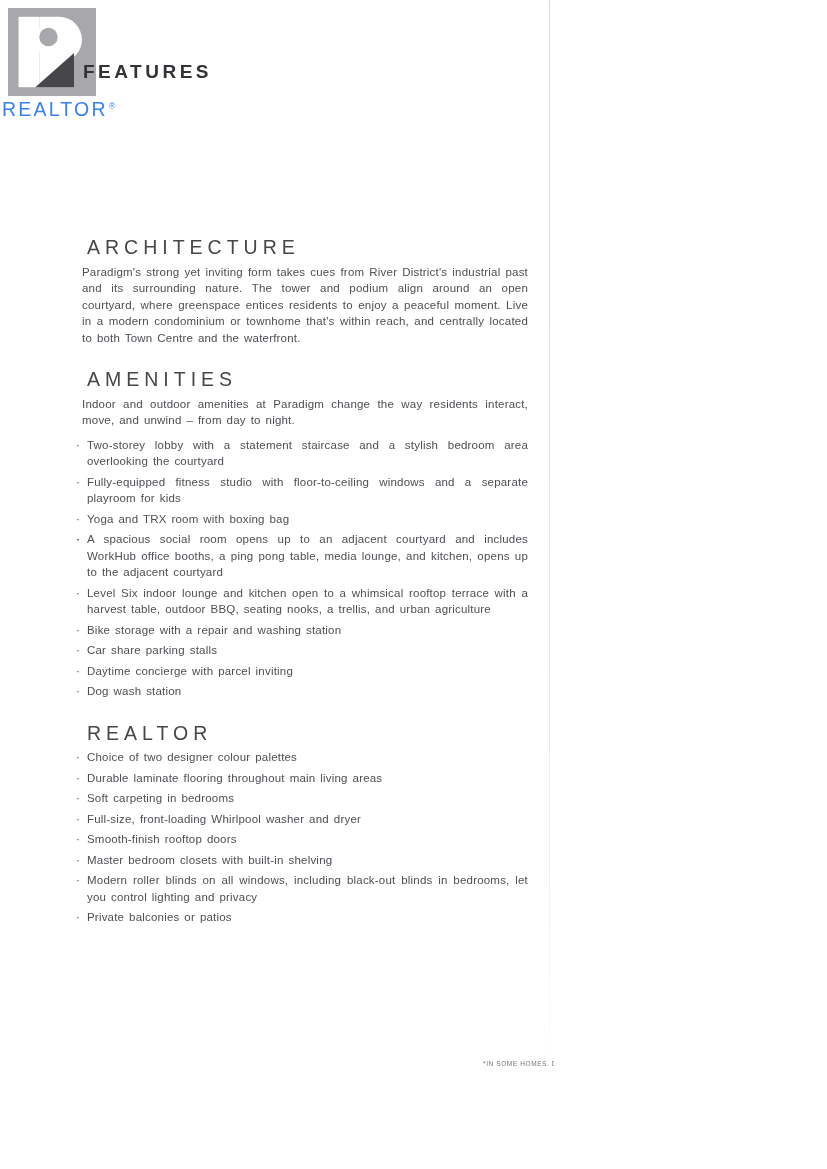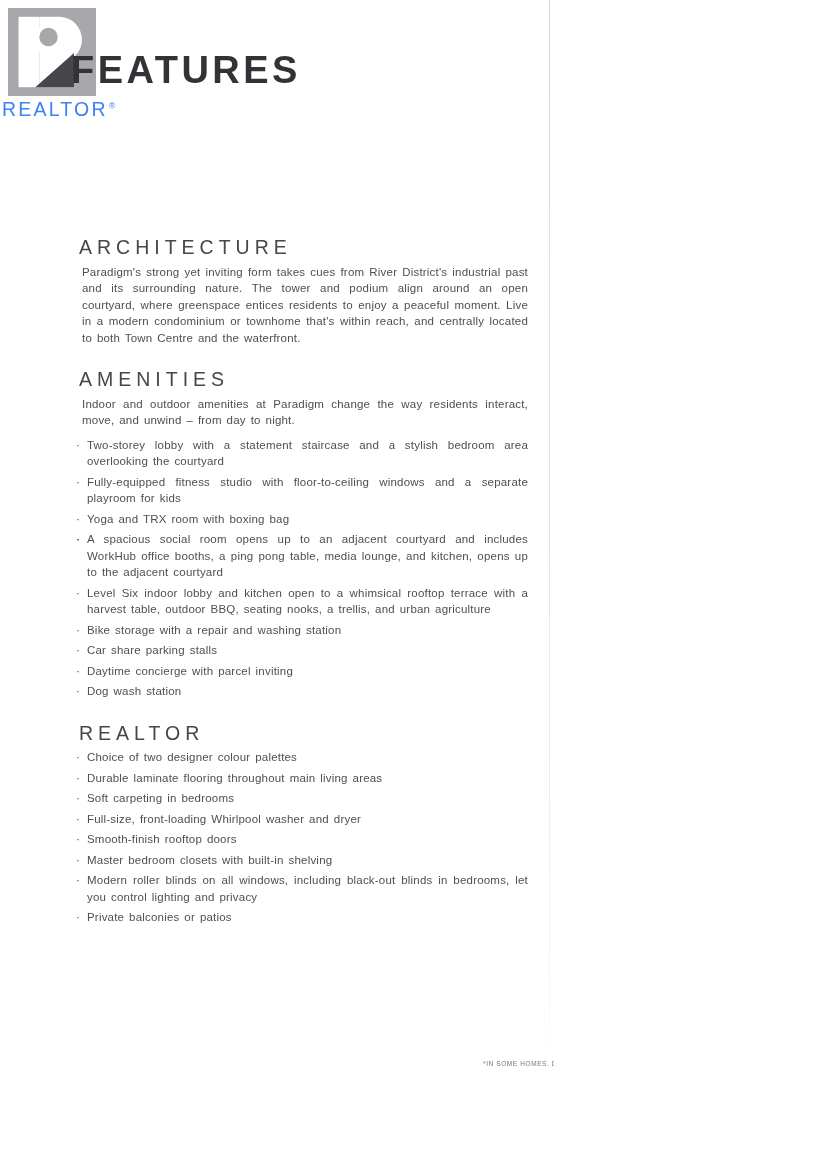--- a/index.html
+++ b/index.html
@@ -38,40 +38,40 @@
   .logo-text .reg {
     font-size: 9px;
     vertical-align: super;
     letter-spacing: 0;
     margin-left: 1px;
   }
   .page-title {
     position: absolute;
     left: 71px;
     top: 49px;
-    margin: 0;
-    font-size: 38px;
+    margin: 12px;
+    font-size: 19px;
     font-weight: 700;
     letter-spacing: 3.5px;
     color: #323237;
     z-index: 2;
   }
   .content {
     position: absolute;
     left: 75px;
     top: 239px;
     width: 453px;
     font-size: 11.5px;
     line-height: 16.5px;
     letter-spacing: 0.2px;
     word-spacing: 1.5px;
   }
   .section { margin-bottom: 25px; }
   .section-heading {
-    margin: 0 0 8px 4px;
+    margin: 0 0 8px 12px;
     font-size: 19.5px;
     font-weight: 400;
     letter-spacing: 5px;
     color: #46464b;
   }
   .section-paragraph {
     margin: 0 0 8px 7px;
     text-align: justify;
     color: #4e4e54;
   }
@@ -132,21 +132,21 @@
 
   <section class="section">
     <h2 class="section-heading">AMENITIES</h2>
     <p class="section-paragraph">Indoor and outdoor amenities at Paradigm change the way residents interact, move, and unwind – from day to night.</p>
     <ul class="bullet-list">
           <li><span class="marker">·</span><span>Two-storey lobby with a statement staircase and a stylish bedroom area overlooking the courtyard</span></li>
           <li><span class="marker">·</span><span>Fully-equipped fitness studio with floor-to-ceiling windows and a separate playroom for kids</span></li>
           <li><span class="marker">·</span><span>Yoga and TRX room with boxing bag</span></li>
           <li><span class="marker">·</span></li>
           <li><span class="marker">·</span><span>A spacious social room opens up to an adjacent courtyard and includes WorkHub office booths, a ping pong table, media lounge, and kitchen, opens up to the adjacent courtyard</span></li>
-          <li><span class="marker">·</span><span>Level Six indoor lobby and kitchen open to a whimsical rooftop terrace with a harvest table, outdoor BBQ, seating nooks, a trellis, and urban agriculture</span></li>
+          <li><span class="marker">·</span><span>Level Six indoor lounge and kitchen open to a whimsical rooftop terrace with a harvest table, outdoor BBQ, seating nooks, a trellis, and urban agriculture</span></li>
           <li><span class="marker">·</span><span>Bike storage with a repair and washing station</span></li>
           <li><span class="marker">·</span><span>Car share parking stalls</span></li>
           <li><span class="marker">·</span><span>Daytime concierge with parcel inviting</span></li>
           <li><span class="marker">·</span><span>Dog wash station</span></li>
         </ul>
   </section>
 
   <section class="section">
     <h2 class="section-heading">REALTOR</h2>
 

